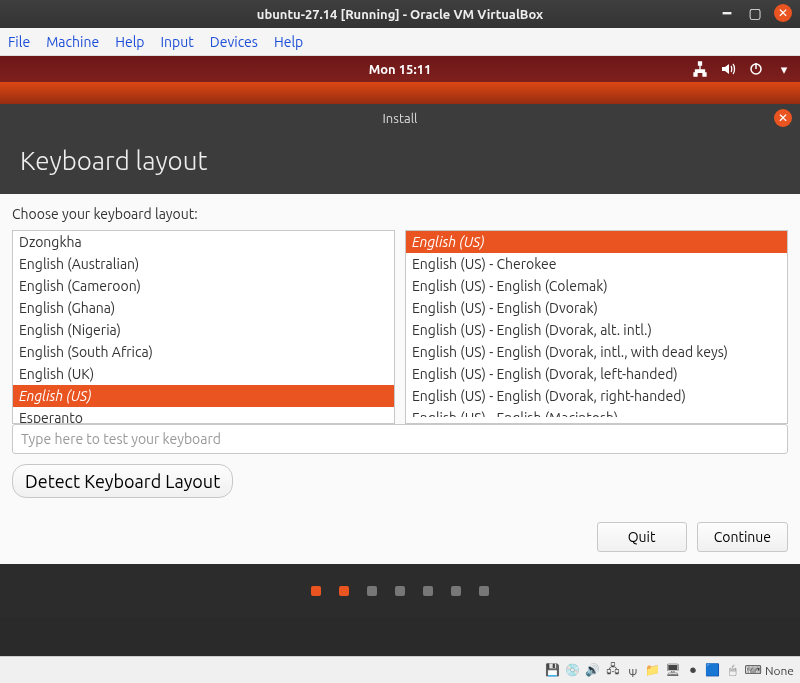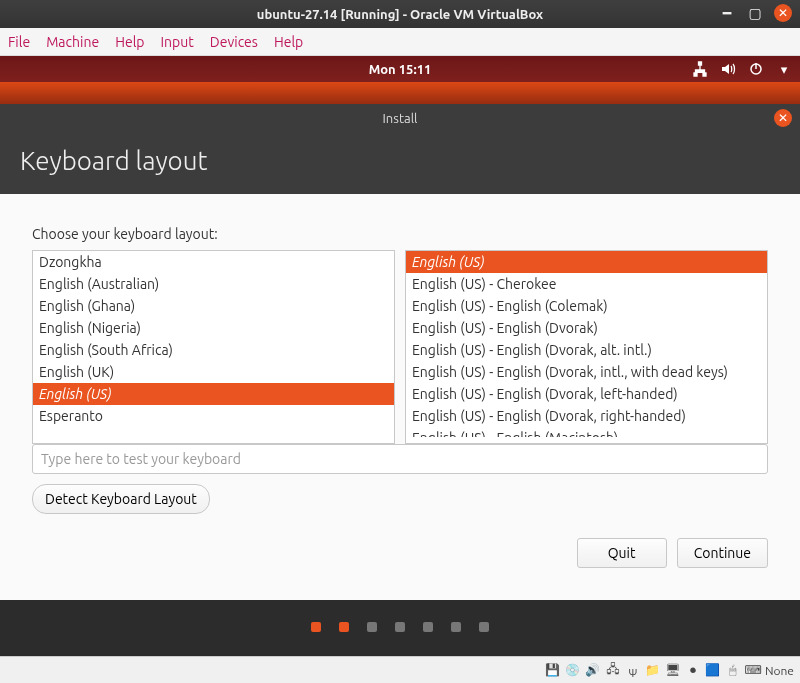--- a/index.html
+++ b/index.html
@@ -6,54 +6,54 @@
 body { width: 800px; height: 683px; background: #fff; overflow: hidden; font-size: 14px; }
 
 
 .vbox-titlebar { height: 28px; background: linear-gradient(#3f3f3f, #333); display: flex; align-items: center; justify-content: center; position: relative; color: #eee; }
 .vbox-title { font-weight: bold; font-size: 13px; }
 .vbox-ctrls { position: absolute; right: 8px; top: 4px; display: flex; gap: 10px; align-items: center; }
 .vbox-ctrls .ctrl { width: 18px; height: 18px; display: flex; align-items: center; justify-content: center; font-size: 14px; cursor: pointer; }
 .vbox-ctrls .close { background: #e95420; border-radius: 50%; color: #fff; font-size: 12px; }
 
 
-.vbox-menubar { height: 28px; background: #f5f5f5; display: flex; align-items: center; padding: 0 8px; gap: 16px; border-bottom: 1px solid #ddd; color: #be185d; font-size: 14px; }
+.vbox-menubar { height: 28px; background: #f5f5f5; display: flex; align-items: center; padding: 0 8px; gap: 16px; border-bottom: 1px solid #ddd; color: #1d4ed8; font-size: 14px; }
 .vbox-menubar span { cursor: default; }
 
 
 .guest { height: 600px; background: #2a2a2a; position: relative; }
 
 
 .ubuntu-topbar { height: 26px; background: linear-gradient(#5a1f13, #772953 10%, #8b1a1a 50%, #e95420 200%); background: linear-gradient(#6a1818, #7a2020); display: flex; align-items: center; justify-content: center; position: relative; color: #fff; font-size: 13px; font-weight: bold; }
 .ubuntu-topbar { background: linear-gradient(#6d1719, #7e201d); }
 .topbar-right { position: absolute; right: 8px; display: flex; gap: 12px; align-items: center; }
 .topbar-right .ticon { width: 16px; height: 16px; display:flex; align-items:center; justify-content:center; color:#fff; }
 
 .gradient-strip { height: 22px; background: linear-gradient(to bottom, #dd4814, #962c10); }
 
 
 .installer-titlebar { height: 28px; background: #3c3c3c; display: flex; align-items: center; justify-content: center; color: #ddd; font-size: 13px; position: relative; }
 .installer-titlebar .close2 { position: absolute; right: 8px; width: 18px; height: 18px; background: #e95420; border-radius: 50%; display:flex; align-items:center; justify-content:center; color:#fff; font-size:12px; cursor:pointer;}
 
 .installer-header { height: 62px; background: #3c3c3c; padding: 14px 20px; }
 .installer-header h1 { color: #eee; font-weight: 300; font-size: 26px; }
 
-.installer-body { background: #fafafa; padding: 32px; color: #333; }
+.installer-body { background: #fafafa; padding: 12px; color: #333; }
 .prompt { margin-bottom: 8px; font-size: 14px; }
 
 .lists { display: flex; gap: 10px; }
 .listbox { flex: 1; height: 194px; background: #fff; border: 1px solid #c8c8c8; overflow-y: hidden; font-size: 14px; }
 .listbox .item { padding: 3px 6px; cursor: default; white-space: nowrap; }
 .listbox .item.selected { background: #e95420; color: #ffffff; font-style: italic; }
 .listbox .item.partial { overflow: hidden; height: 10px; }
 
 .test-input { width: 100%; margin-top: 0; padding: 6px 8px; border: 1px solid #c8c8c8; border-radius: 3px; background: #fff; font-size: 14px; color: #333; }
 .test-input::placeholder { color: #999; }
 
-.detect-btn { margin-top: 10px; padding: 6px 12px; background: linear-gradient(#fdfdfd,#f0f0f0); border: 1px solid #c8c8c8; border-radius: 14px; font-size: 14px; cursor: pointer; }
+.detect-btn { margin-top: 10px; padding: 6px 12px; background: linear-gradient(#fdfdfd,#f0f0f0); border: 1px solid #c8c8c8; border-radius: 14px; font-size: 18px; cursor: pointer; }
 
 .nav-buttons { display: flex; justify-content: flex-end; gap: 10px; margin-top: 24px; }
 .nav-buttons button { min-width: 90px; padding: 6px 16px; background: linear-gradient(#fdfdfd,#f0f0f0); border: 1px solid #c8c8c8; border-radius: 3px; font-size: 14px; cursor: pointer; }
 
 
 .progress-strip { height: 54px; background: #2c2c2c; display:flex; align-items:center; justify-content:center; gap:18px; }
 .dot { width: 10px; height: 10px; border-radius: 2px; background: #777; }
 .dot.active { background: #e95420; }
 
 
@@ -118,20 +118,21 @@
     <h1>Keyboard layout</h1>
   </div>
 
   <div class="installer-body">
     <div class="prompt">Choose your keyboard layout:</div>
 
     <div class="lists">
       <div class="listbox" id="left-list">
           <div class="item">Dzongkha</div>
           <div class="item">English (Australian)</div>
+          <div class="item">English (Cameroon)</div>
           <div class="item">English (Ghana)</div>
           <div class="item">English (Nigeria)</div>
           <div class="item">English (South Africa)</div>
           <div class="item">English (UK)</div>
           <div class="item selected">English (US)</div>
           <div class="item">Esperanto</div>
         </div>
       <div class="listbox" id="right-list">
           <div class="item selected">English (US)</div>
           <div class="item">English (US) - Cherokee</div>

